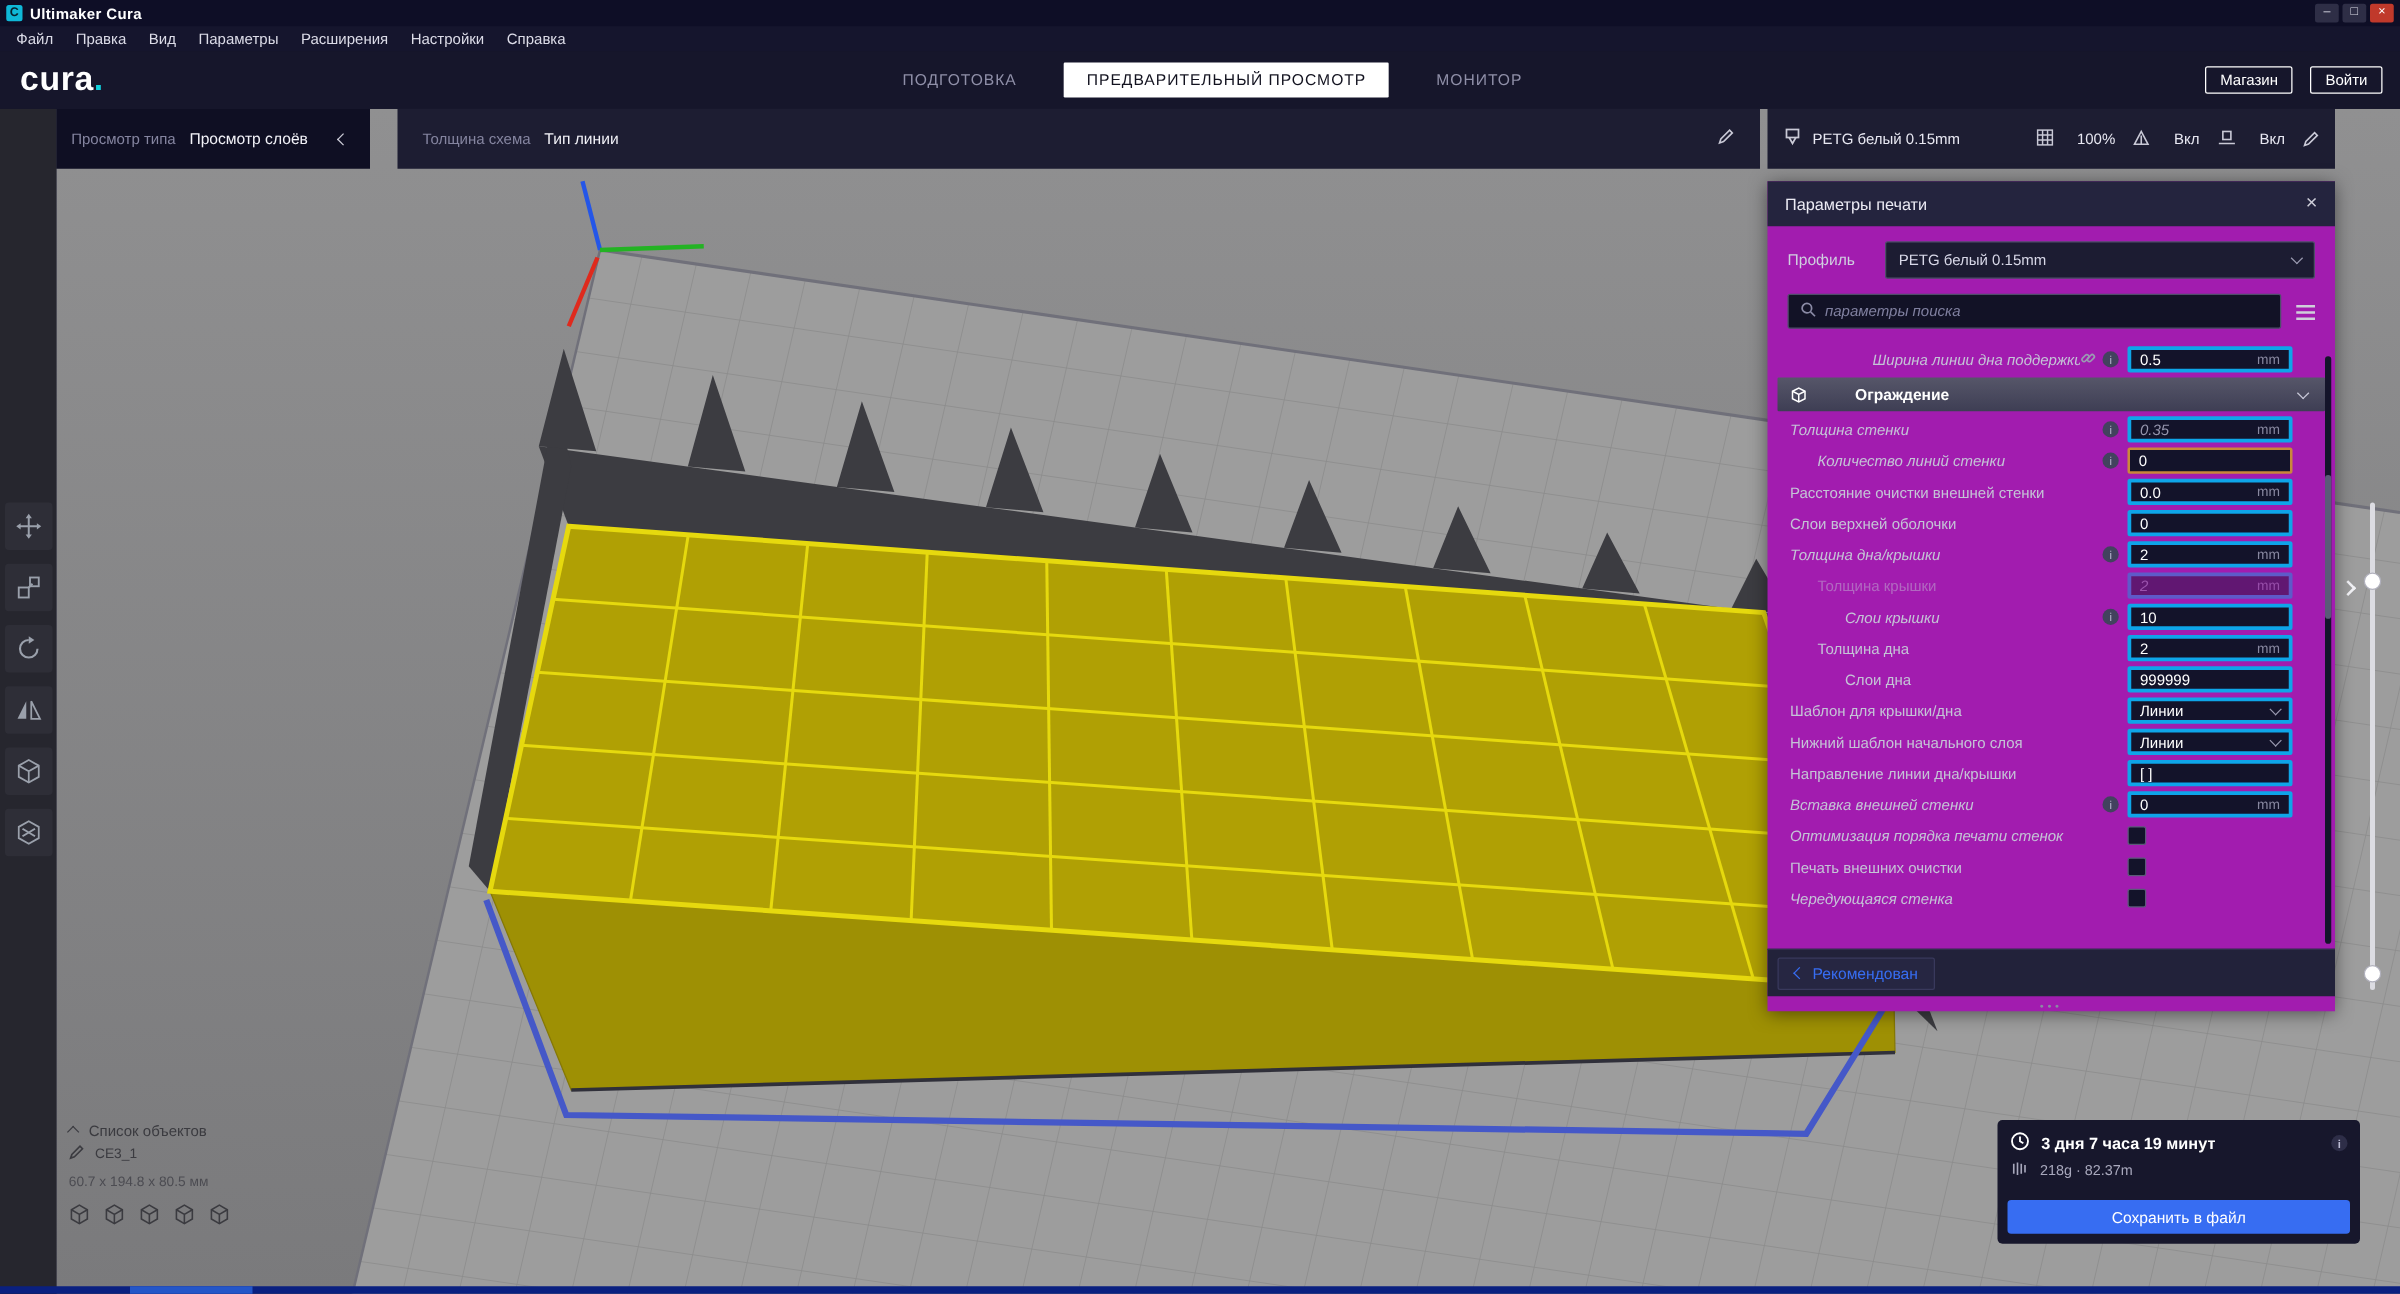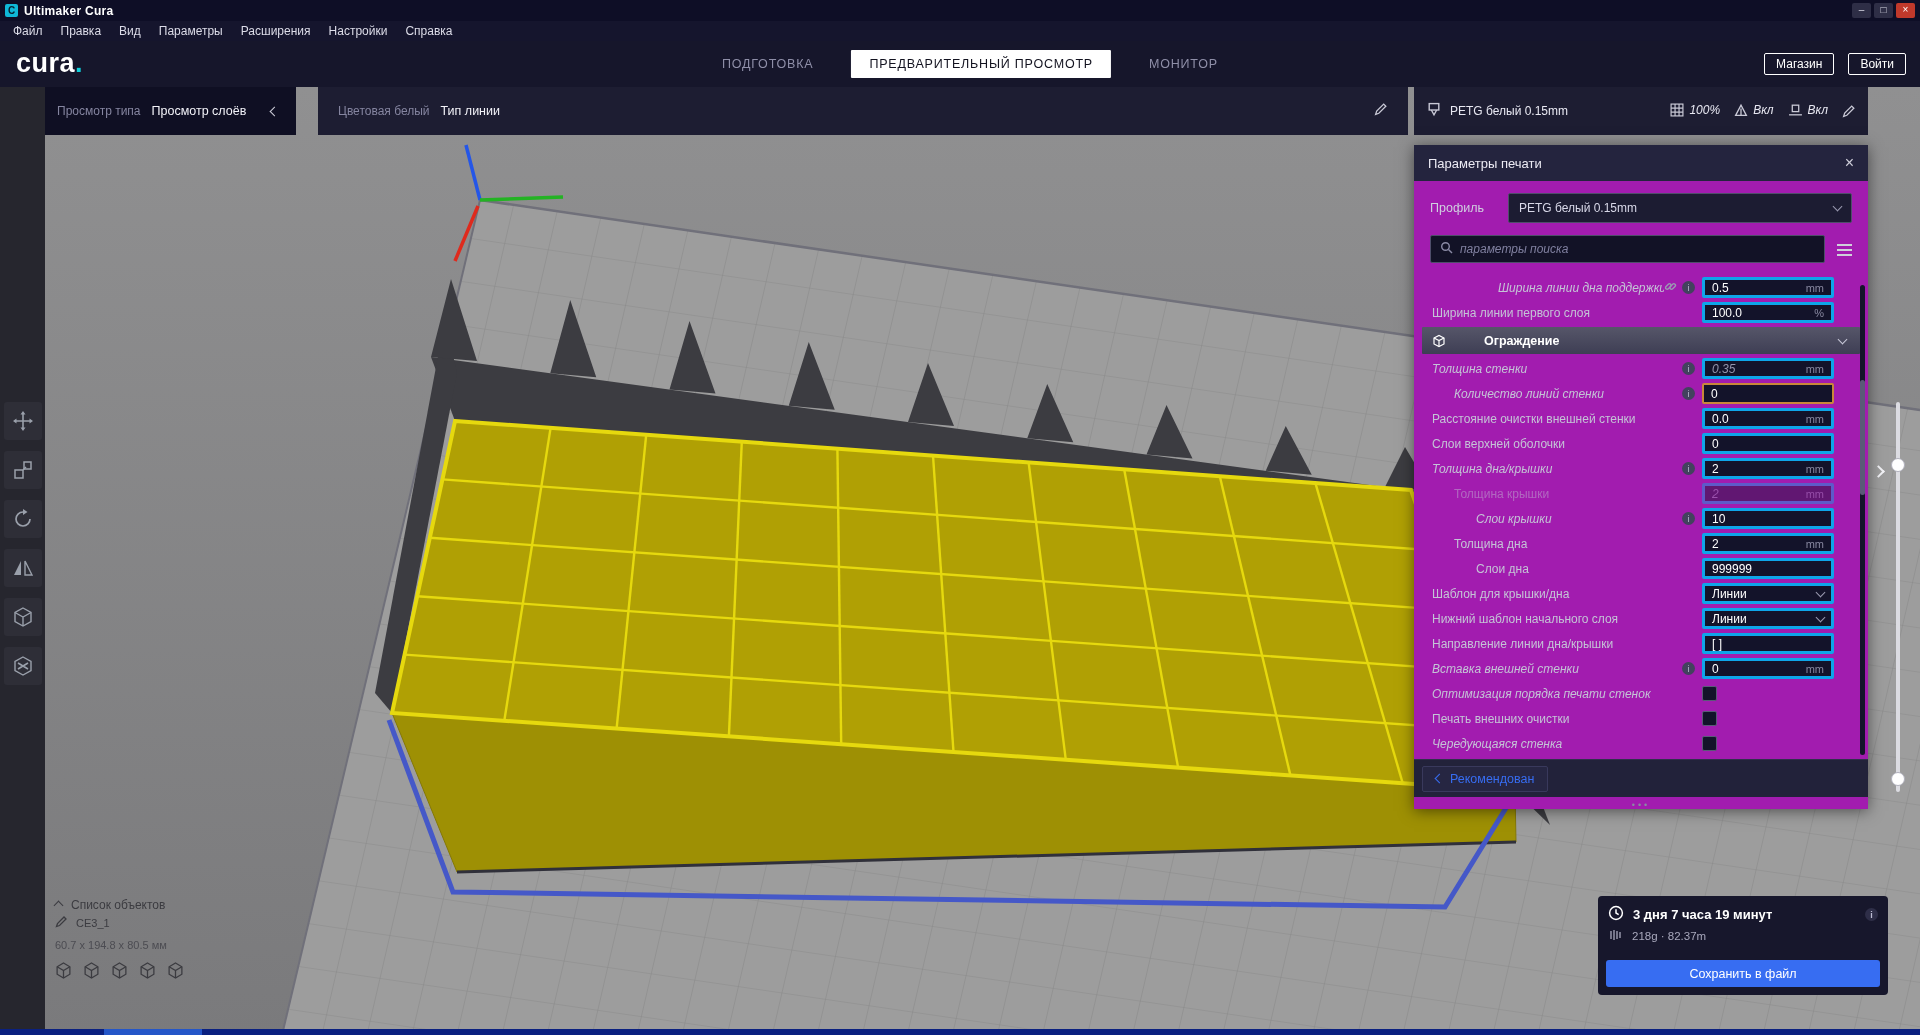--- a/index.html
+++ b/index.html
@@ -28,21 +28,21 @@
   
   #viewbar-left{left:45px;top:87px;width:251px;height:48px;background:#0f0f23;display:flex;align-items:center;padding:0 12px;z-index:5;}
   #viewbar-main{left:318px;top:87px;width:1090px;height:48px;background:#1d1d32;display:flex;align-items:center;padding:0 20px;z-index:5;}
   .vb-label{color:#8585a0;font-size:12px;}
   .vb-value{color:#f2f2f8;font-size:12.5px;margin-left:11px;white-space:nowrap;}
   #viewbar-left .chv{margin-left:auto;color:#cfcfda;margin-right:6px;}
   #viewbar-main .pencil{margin-left:auto;}
   
   #materialbar{left:1414px;top:87px;width:454px;height:48px;background:#1d1d32;display:flex;align-items:center;padding:0 12px;z-index:5;color:#e8e8f2;font-size:12px;}
   #materialbar .mat-name{margin-left:8px;flex:1;white-space:nowrap;}
-  .mb-group{display:flex;align-items:flex-start;gap:5px;margin-left:14px;font-style:italic;}
+  .mb-group{display:flex;align-items:center;gap:19px;margin-left:14px;}
   
   .chv{display:inline-block;width:7px;height:7px;border-right:1.6px solid currentColor;border-bottom:1.6px solid currentColor;}
   .chv.down{transform:rotate(45deg);margin-top:-3px;}
   .chv.left{transform:rotate(135deg);}
   .chv.right{transform:rotate(-45deg);}
   .chv.up{transform:rotate(-135deg);}
   
   #settings-panel{left:1414px;top:145px;width:454px;height:664px;background:#a21caf;z-index:8;box-shadow:0 2px 14px rgba(0,0,0,.5);font-size:12px;}
   .panel-header{height:36px;background:#24243e;display:flex;align-items:center;padding:0 14px;color:#ecebf4;font-size:13px;}
   .panel-close{margin-left:auto;color:#cfcfda;font-size:16px;line-height:16px;}
@@ -197,21 +197,21 @@
     <span class="hdrbtn">Войти</span>
   </div>
 </div>
 
 <div class="abs" id="viewbar-left">
   <span class="vb-label">Просмотр типа</span>
   <span class="vb-value">Просмотр слоёв</span>
   <span class="chv left"></span>
 </div>
 <div class="abs" id="viewbar-main">
-  <span class="vb-label">Цветовая белый</span>
+  <span class="vb-label">Толщина схема</span>
   <span class="vb-value">Тип линии</span>
   <span class="pencil">
     <svg width="14" height="14" viewBox="0 0 13 13">
         <path d="M1.5 11.5 L2.5 8.5 L9 2 L11 4 L4.5 10.5 Z" fill="none" stroke="#c9c9d6" stroke-width="1.2"></path>
       </svg>
   </span>
 </div>
 
 <div class="abs" id="materialbar">
   <span>
@@ -287,28 +287,20 @@
               <rect x="1" y="4.5" width="6" height="3" rx="1.5" transform="rotate(-45 4 6)"></rect>
               <rect x="5" y="4.5" width="6" height="3" rx="1.5" transform="rotate(-45 8 6)"></rect>
             </svg></span>
           <span class="info-i">i</span>
         </span>
         <div class="inp">
           <span class="val">0.5</span>
           <span class="unit">mm</span>
         </div>
       </div>
-      <div class="set-row">
-        <span class="lbl" style="padding-left: 18px;">Ширина линии первого слоя</span>
-        <span class="row-icons"></span>
-        <div class="inp">
-          <span class="val">100.0</span>
-          <span class="unit">%</span>
-        </div>
-      </div>
       <div class="sec-row">
         <span class="sec-icon">
           <svg width="14" height="14" viewBox="0 0 14 14" fill="none" stroke="currentColor" stroke-width="1.2">
             <path d="M2 4 L7 1.5 L12 4 L12 10 L7 12.5 L2 10 Z"></path>
             <path d="M2 4 L7 6.5 L12 4 M7 6.5 V12.5"></path>
           </svg>
         </span>
         <span class="sec-lbl">Ограждение</span>
         <span class="chv down"></span>
       </div>

